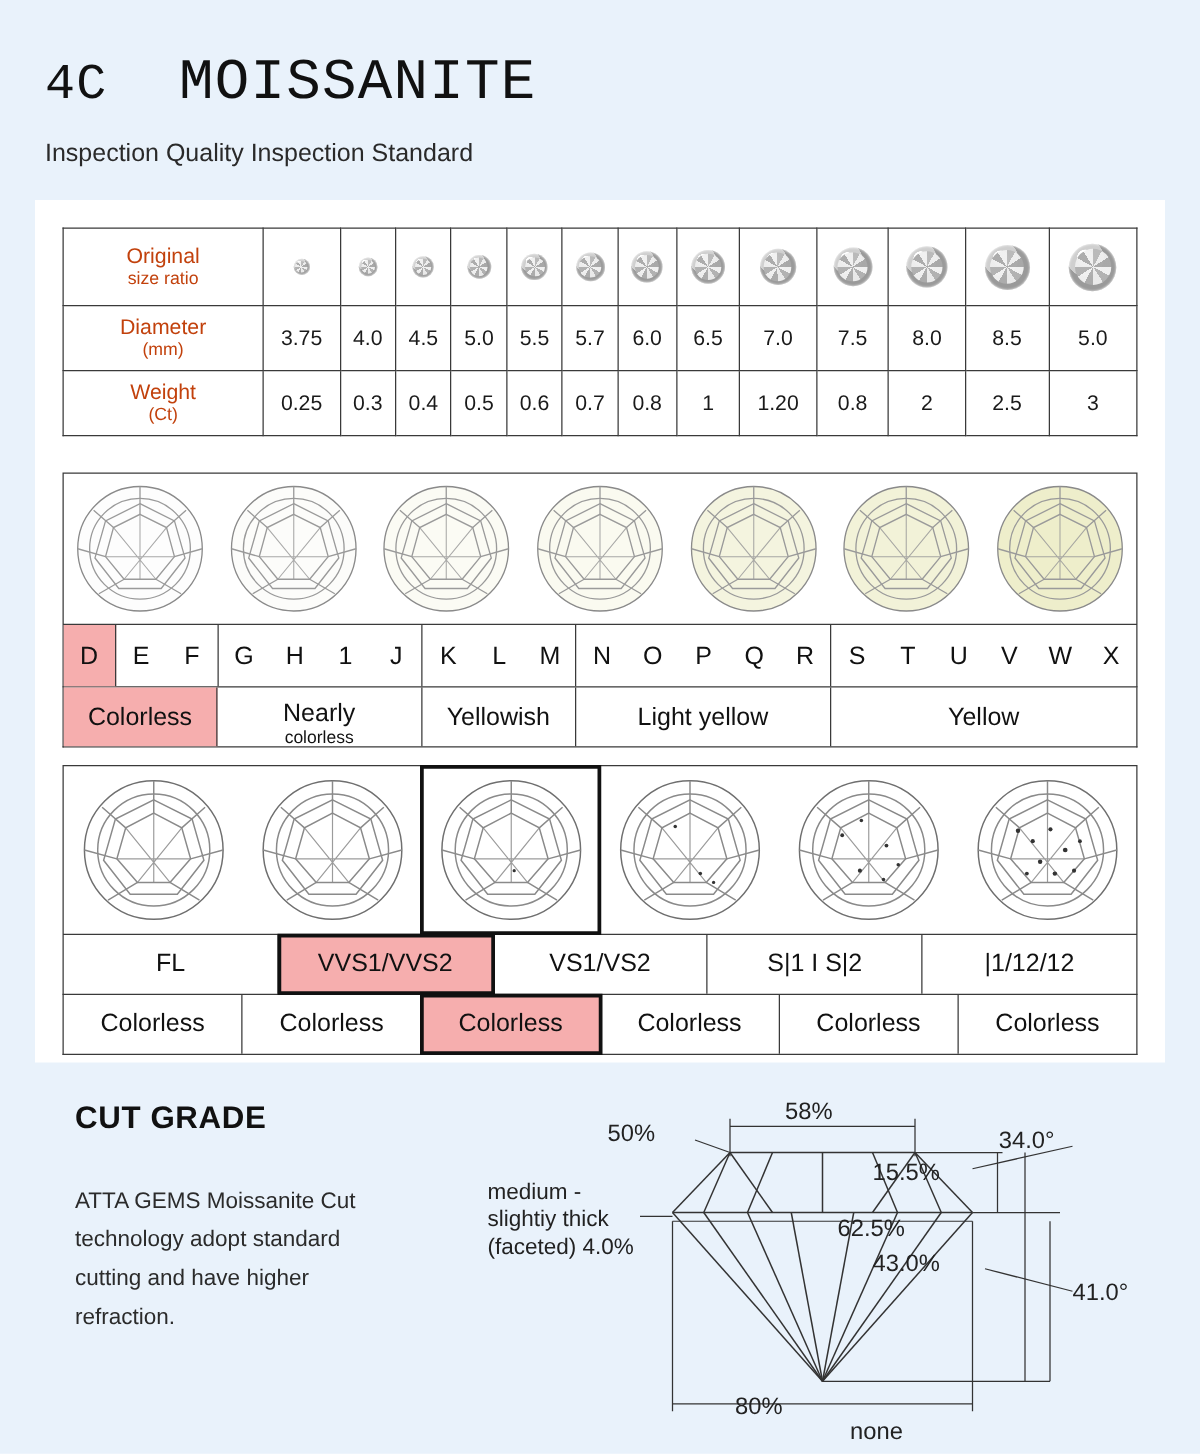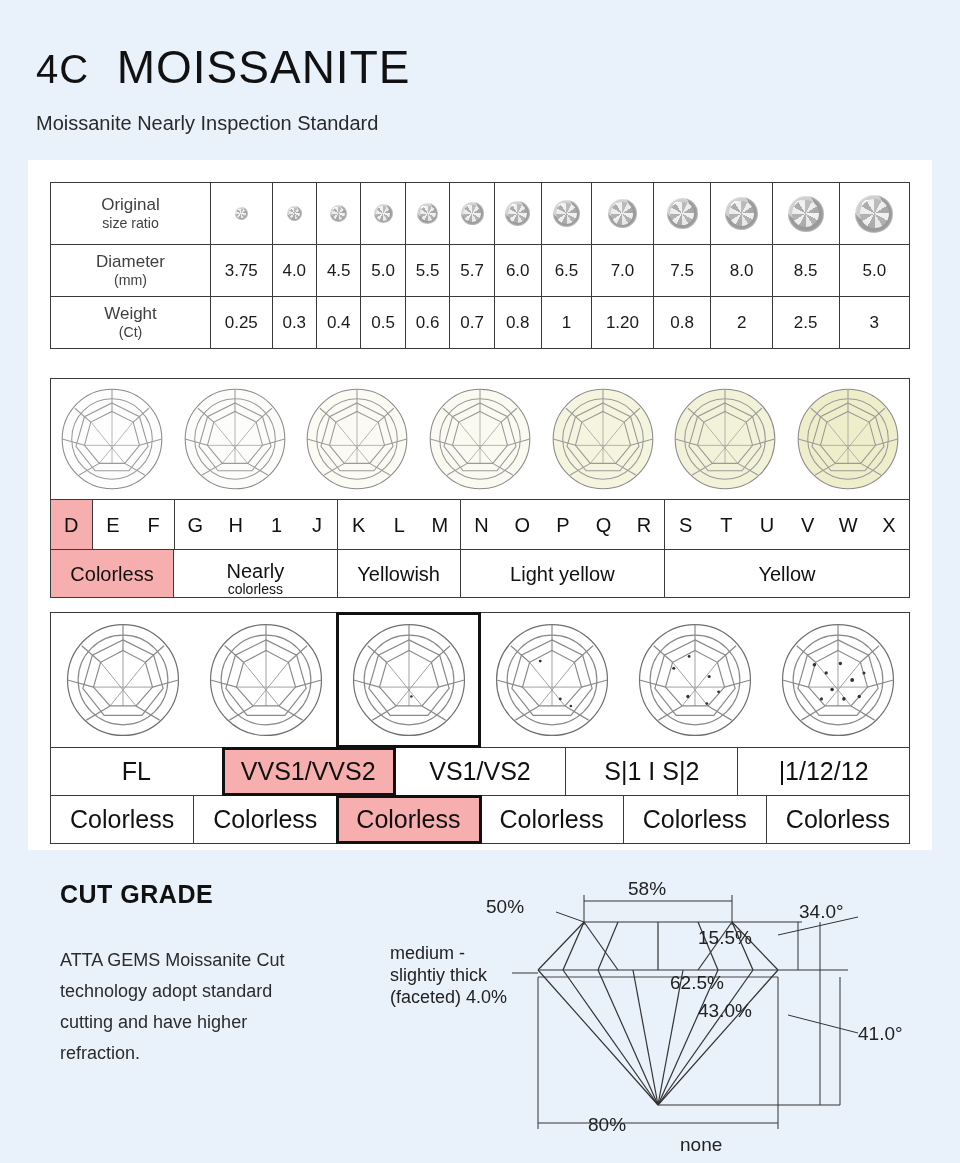--- a/index.html
+++ b/index.html
@@ -10,21 +10,21 @@
     font-family: "Liberation Sans", sans-serif;
     color: #1a1a1a;
     position: relative;
     overflow: hidden;
   }
   .page { position:relative; width:960px; height:1163px; }
 
   
   .title {
     position:absolute; left:36px; top:40px;
-    font-family: Liberation Sans, sans-serif;
+    font-family: Liberation Mono, monospace;
     font-size: 46px; letter-spacing: 1px;
     color:#111;
   }
   .title .c4 { font-size: 40px; }
   .subtitle {
     position:absolute; left:36px; top:112px;
     font-size: 20px; color:#2a2a2a; font-weight:400;
   }
 
   
@@ -48,21 +48,21 @@
     border:1px solid #3a3a3a;
     font-weight:400;
     font-size:17px;
     text-align:center;
     vertical-align:middle;
     padding:0;
   }
   .size-table .rowlab {
     width:160px; height:1px;
     font-size:17px; line-height:1.25; padding:6px 4px;
-    color:#404040;
+    color:#c2410c;
   }
   .size-table .rowlab small { display:block; }
   .size-table .valrow td { height:52px; }
   .size-table .gemrow td { height:62px; }
   .gem-cell { position:relative; }
 
   
   .mini-stone {
     display:block; margin:0 auto;
     border-radius:50%;
@@ -110,21 +110,21 @@
     display:flex; border:1px solid #3a3a3a; background:#fff; height:136px;
   }
   .clarity-strip > div {
     flex:1 1 0; display:flex; align-items:center; justify-content:center; position:relative;
   }
   .clarity-strip > div.sel { outline:3px solid #111; outline-offset:-2px; z-index:3; }
   .clar-row { display:flex; border:1px solid #3a3a3a; border-top:none; }
   .clar-row > div {
     flex:1 1 0; border-right:1px solid #3a3a3a;
     display:flex; align-items:center; justify-content:center;
-    font-size:25px; color:#111;
+    font-size:20px; color:#111;
   }
   .clar-row > div:last-child { border-right:none; }
   .clar-row.labels { height:48px; }
   .clar-row.sub { height:48px; font-size:17px; }
   .clar-row > div.sel { background:#f6aeae; outline:3px solid #111; outline-offset:-2px; z-index:3; }
 
   
   .cut-title {
     position:absolute; left:60px; top:880px;
     font-size:25px; font-weight:700; letter-spacing:.5px; color:#111;
@@ -140,21 +140,21 @@
 </style>
 </head>
 <body>
 
 <div class="page">
 
   <div class="title">
     <span class="c4">4C</span>
     &nbsp;<span>MOISSANITE</span>
   </div>
-  <div class="subtitle">Moissanite Nearly Inspection Standard</div>
+  <div class="subtitle">Inspection Quality Inspection Standard</div>
 
   <div class="card"></div>
 
   <table class="size-table">
     <tbody>
         <tr class="gemrow">
       <td class="rowlab">
         <span>Original</span>
         <small>size ratio</small>
       </td>

